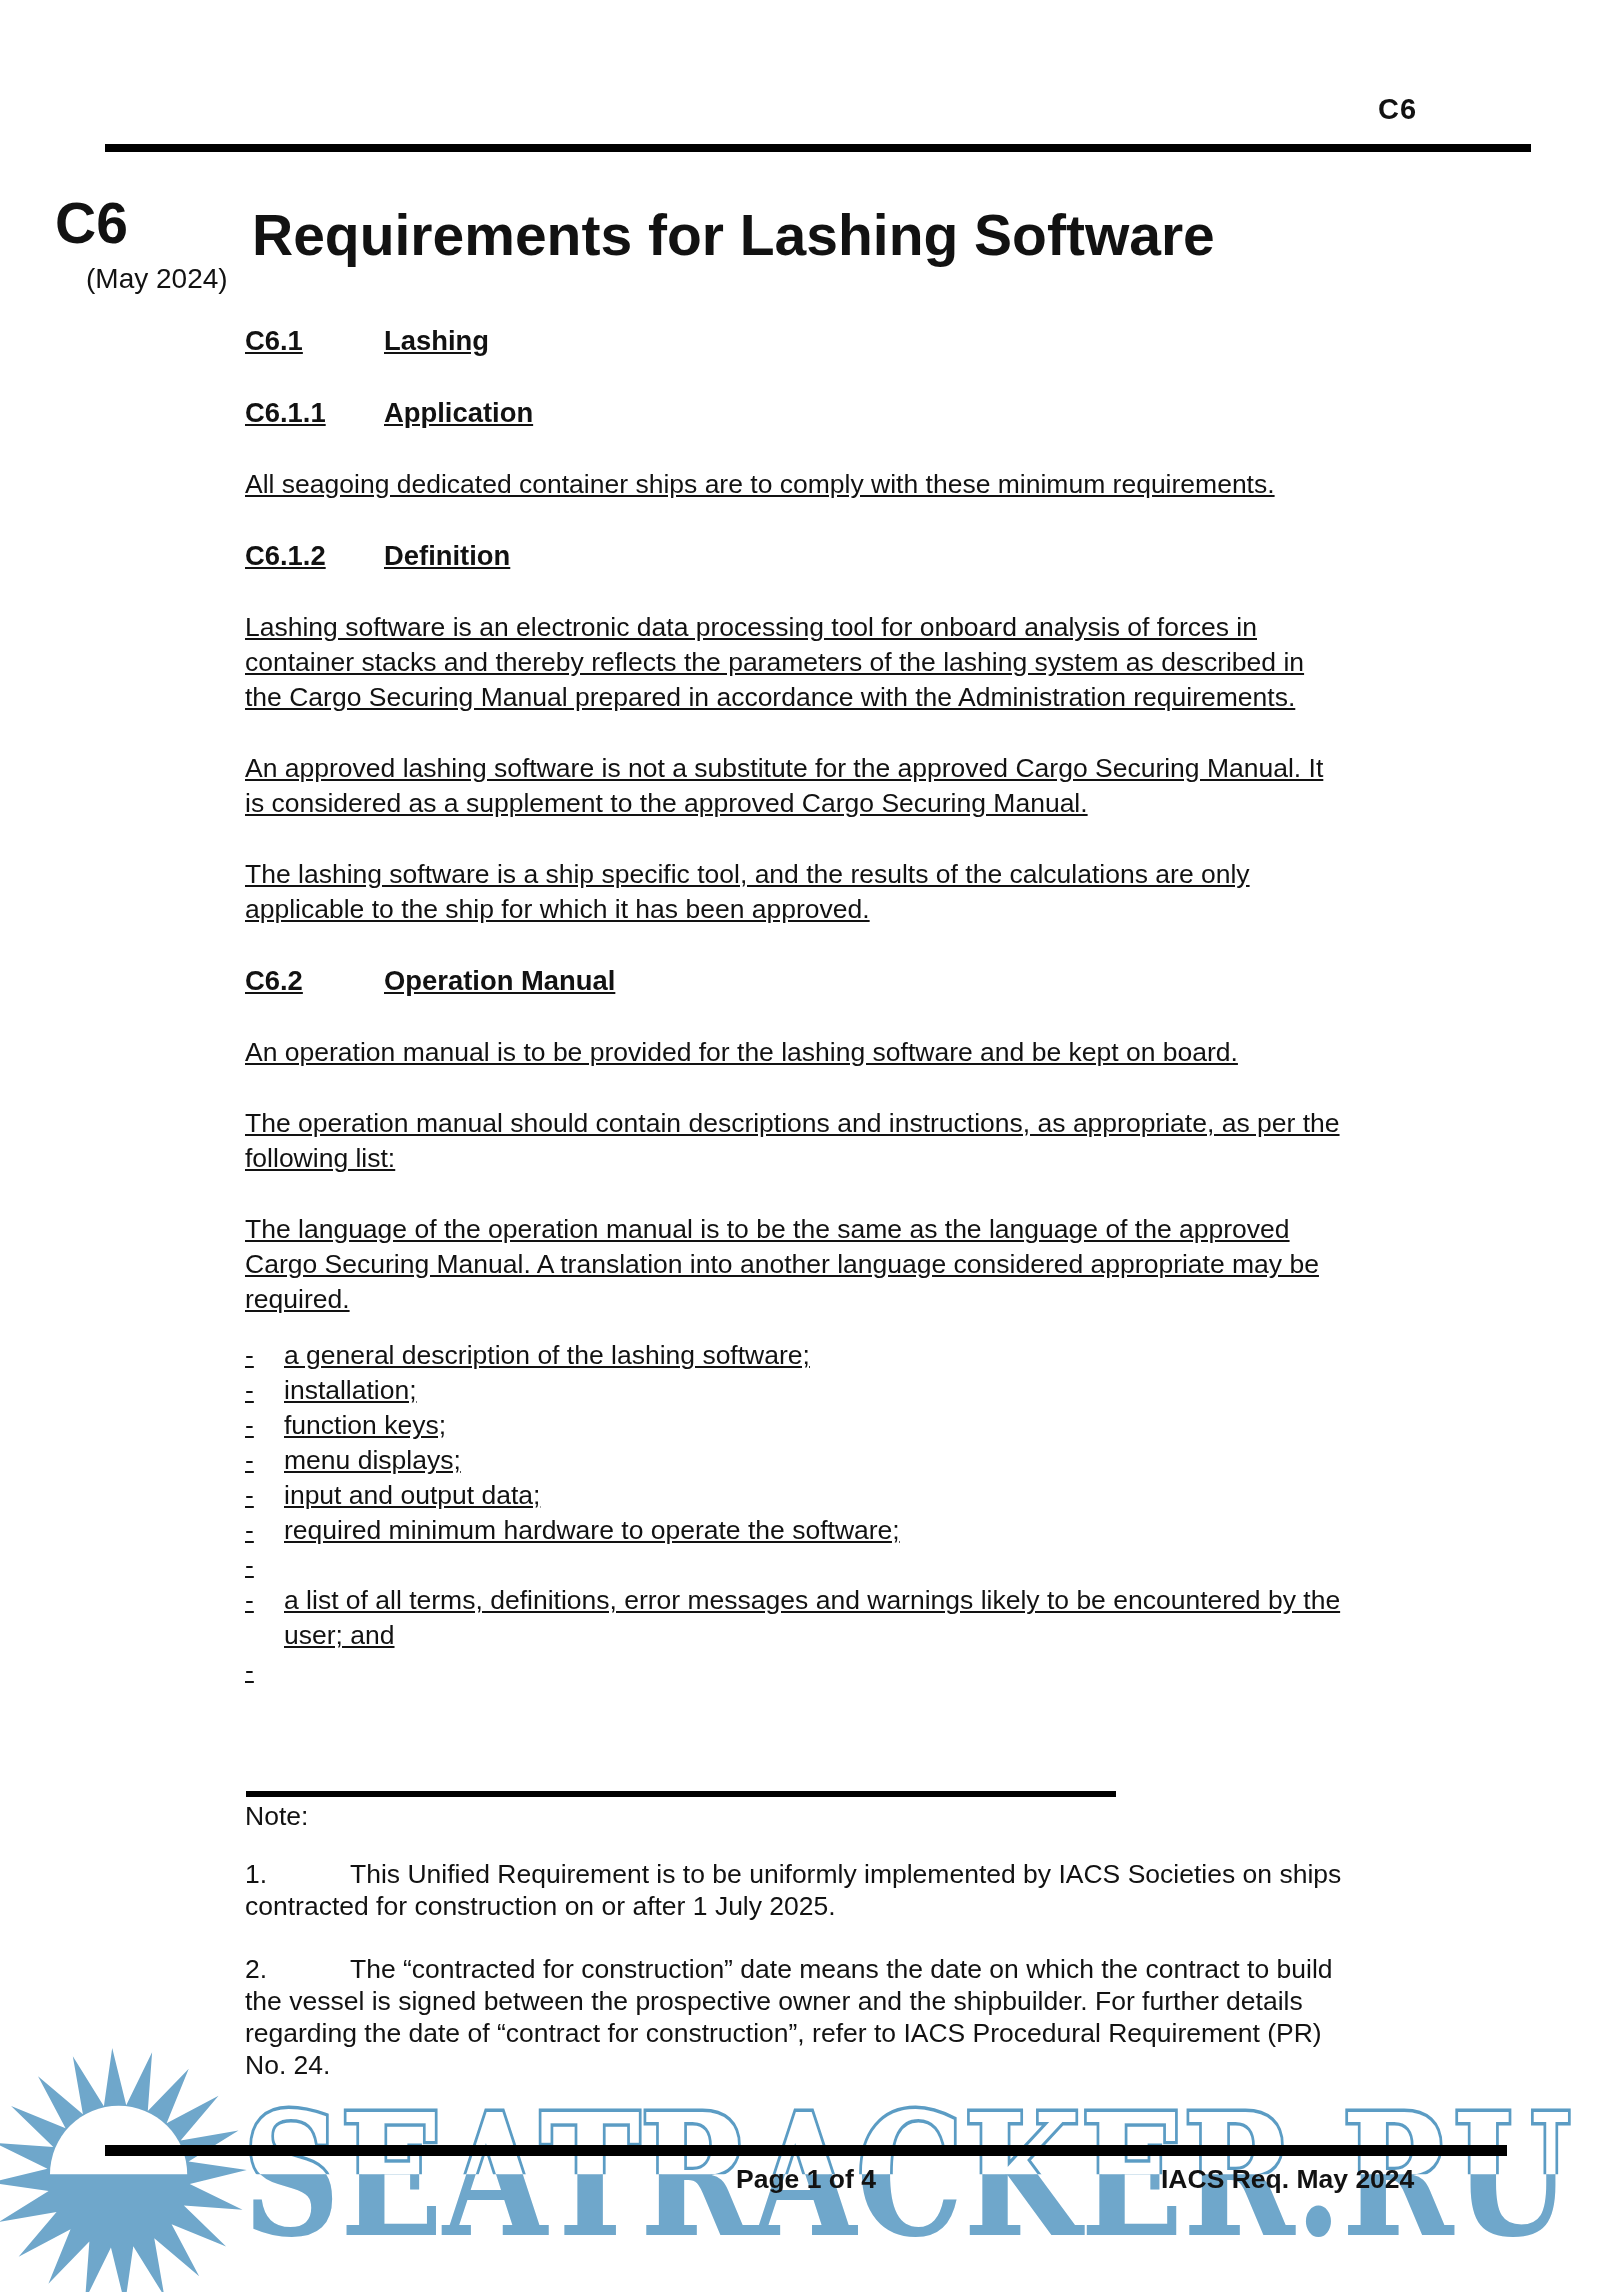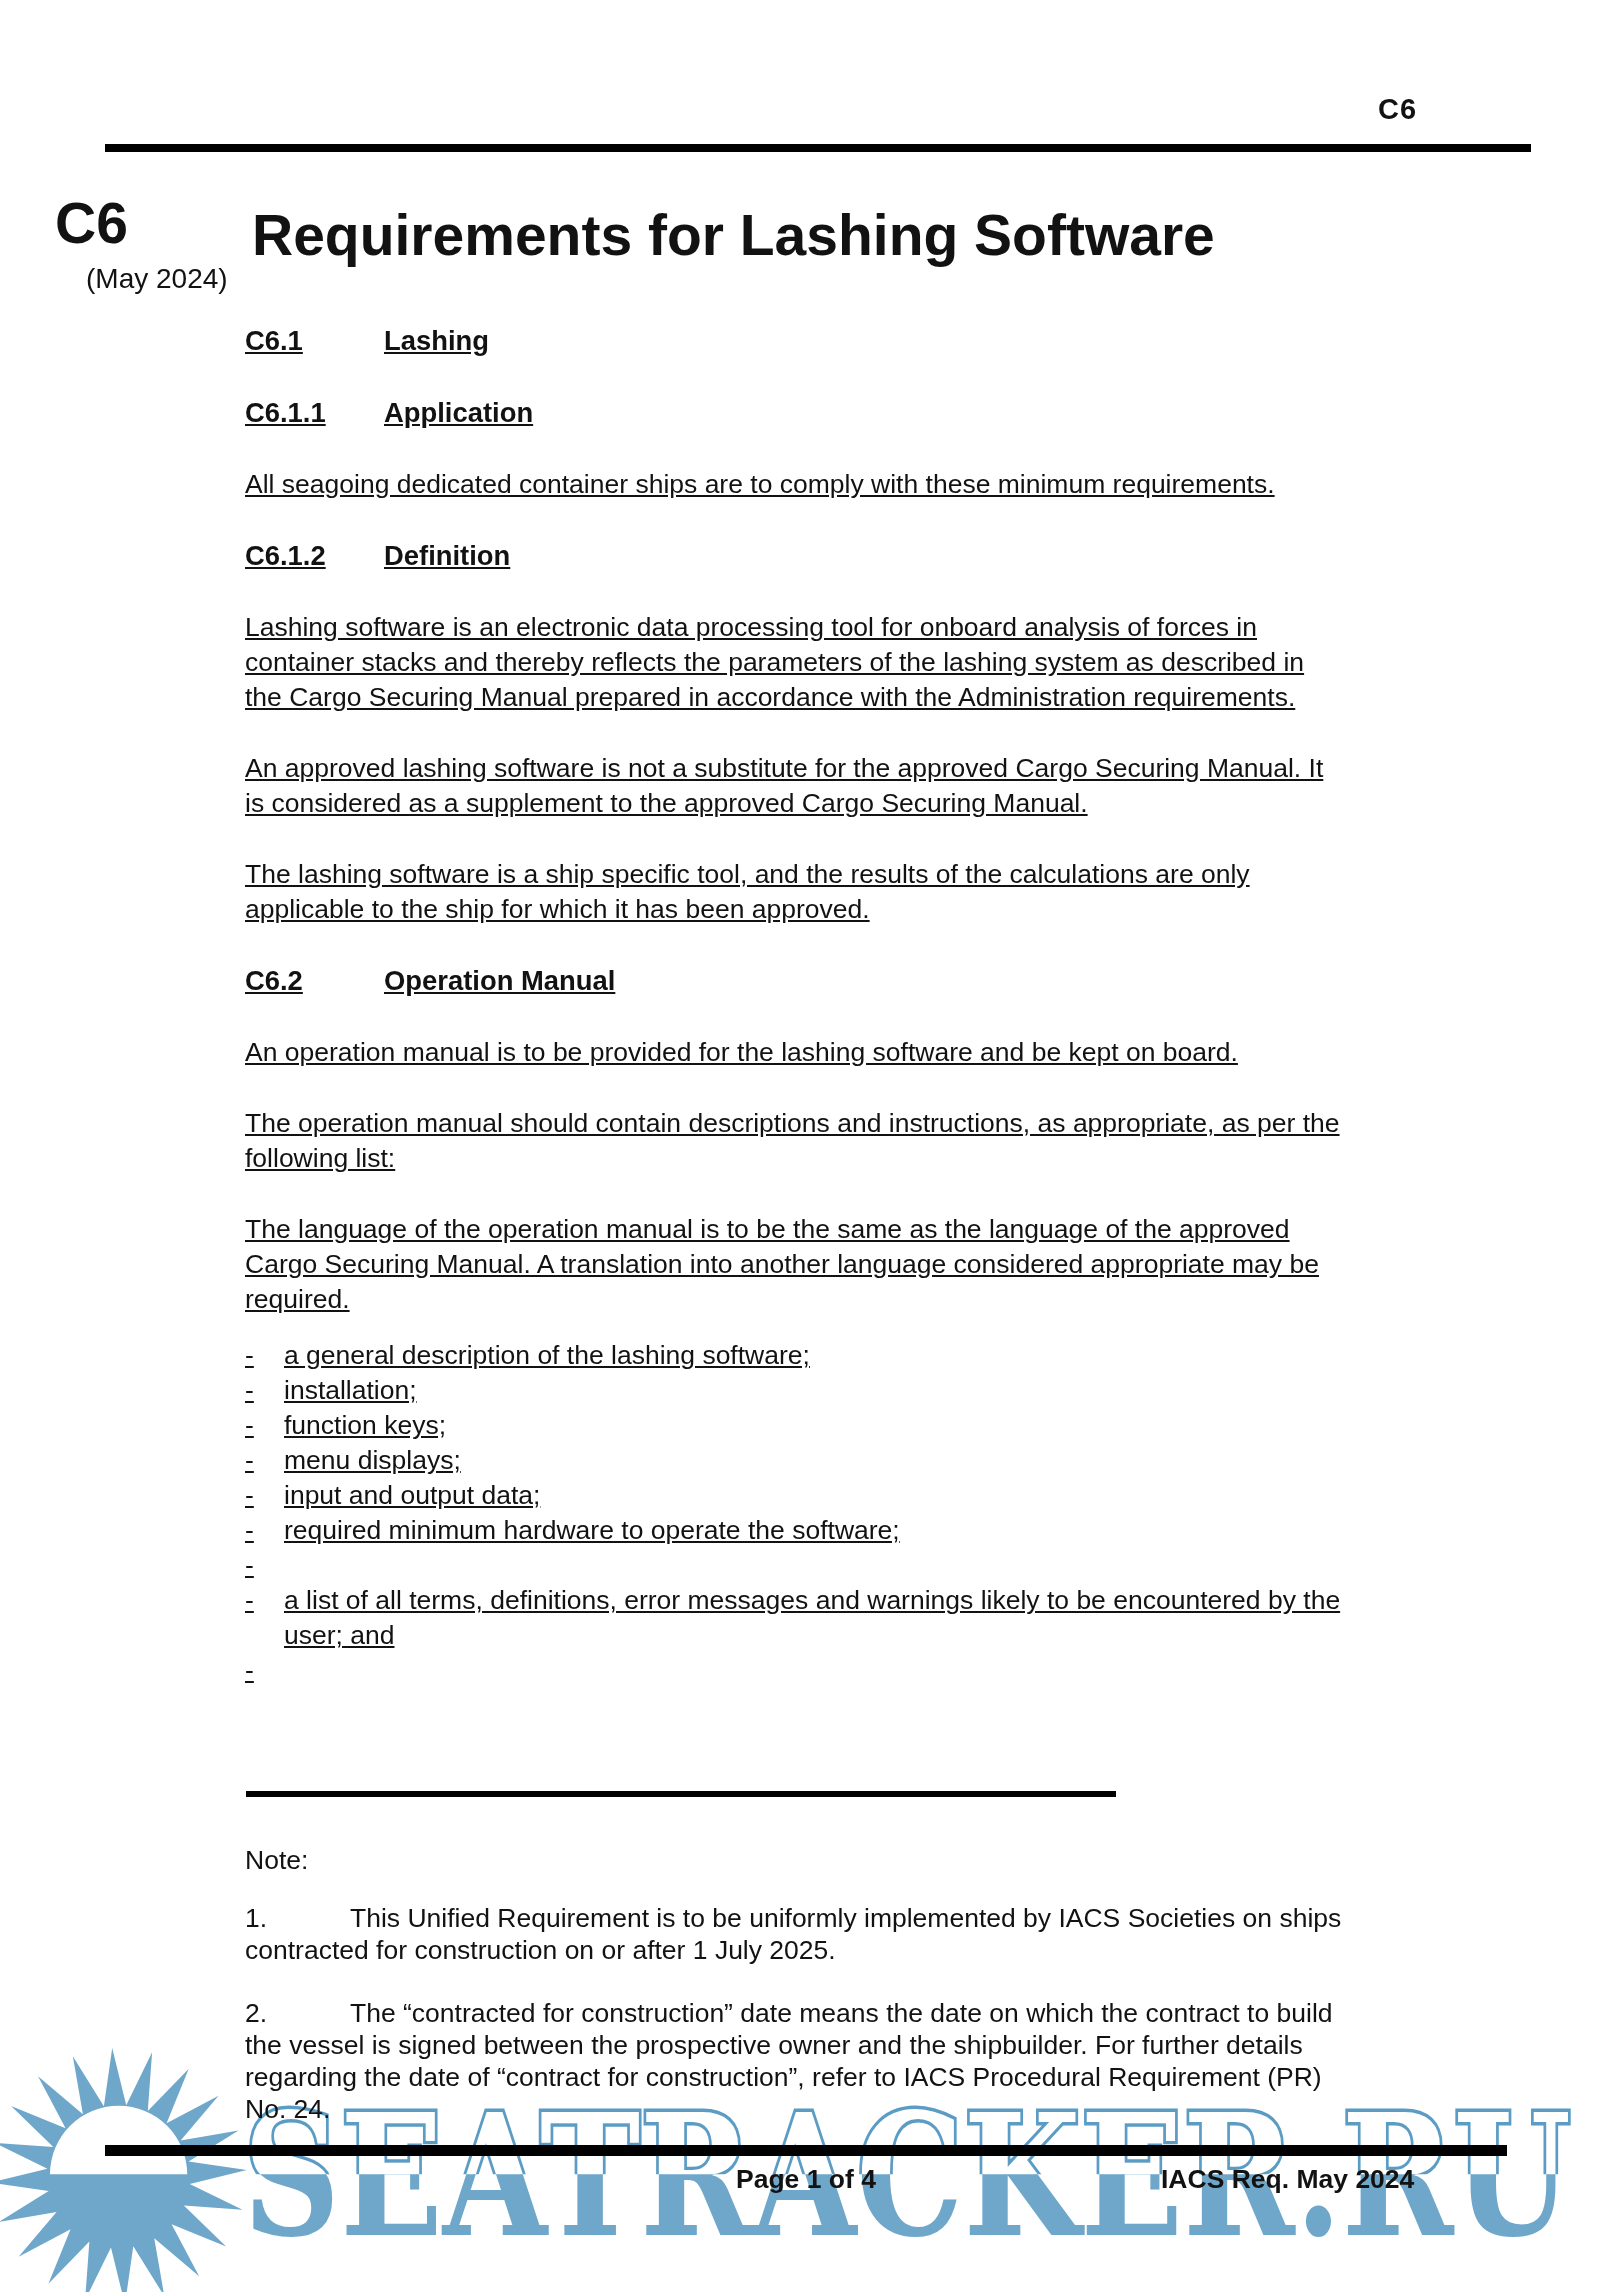--- a/index.html
+++ b/index.html
@@ -18,21 +18,21 @@
   .content { position:absolute; left:245px; top:323px; width:1274px; font-size:26.5px; line-height:35px;text-decoration:underline; }
   .heading { display:flex; font-weight:bold; font-size:27.4px; margin:0 0 37px 0; }
   .heading .hnum { width:139px; flex:none; }
   p.para { margin:4px 0 36px 0; white-space:pre; }
   ul.dash-list { list-style:none; margin:-14.7px 0 0 0; padding:0; }
   .dash-list li { display:flex; }
   .dash-list .dash { width:39px; flex:none; }
   .dash-list .li-text { white-space:pre; }
   
   .note-sep { position:absolute; left:246px; top:1791px; width:870px; height:5.9px; background:#000; }
-  .notes { position:absolute; left:245px; top:1844px; width:1274px; font-size:26.5px; line-height:32px; }
+  .notes { position:absolute; left:245px; top:1800px; width:1274px; font-size:26.5px; line-height:32px; }
   .note-label { margin:0 0 25.5px 0; }
   .note-par { position:relative; margin:0 0 31px 0; }
   .note-par .note-num { position:absolute; left:0; top:0; }
   .note-par .note-text { text-indent:105px; white-space:pre; }
   
   .watermark { position:absolute; left:0; top:2039px; }
   .wm-text { font-family:"DejaVu Serif", serif; font-weight:bold; font-size:172px; }
   .rule-bottom { position:absolute; left:105px; top:2145px; width:1402px; height:10.8px; background:#000; }
   .footer-page { position:absolute; left:736px; top:2164px; font-size:26.5px; font-weight:bold; }
   .footer-ref { position:absolute; left:1161px; top:2164px; font-size:26.5px; font-weight:bold; }

